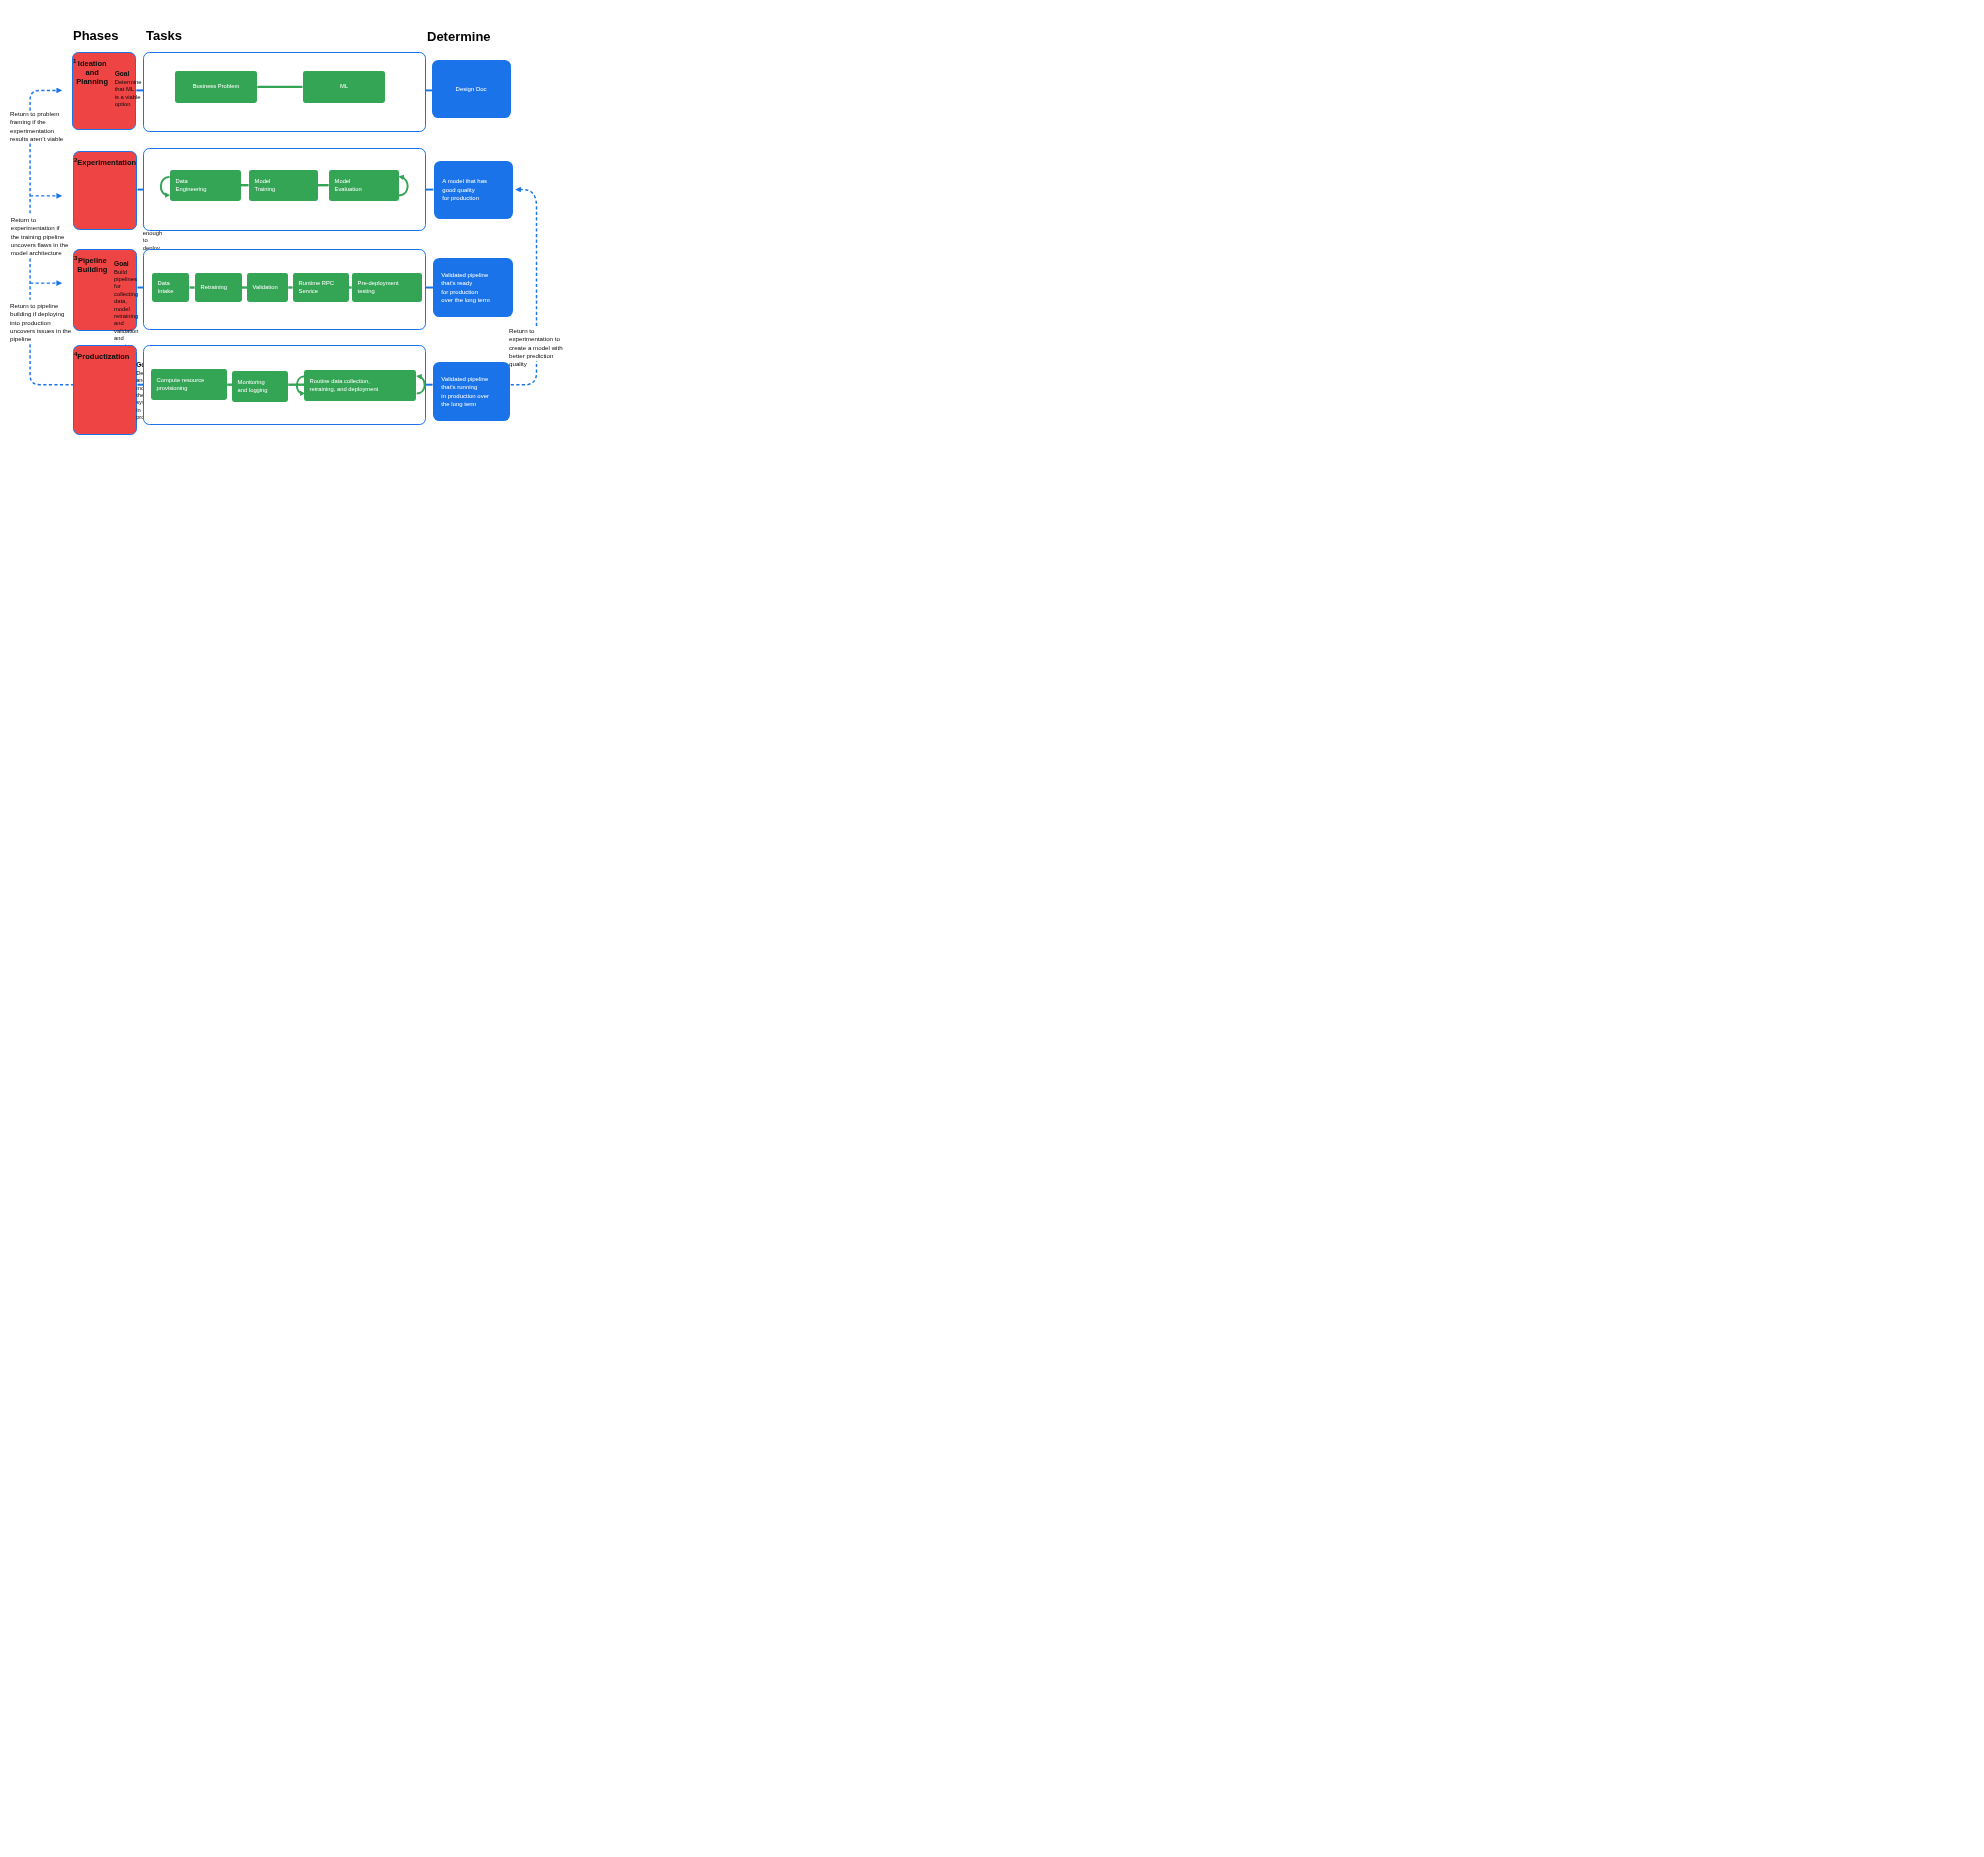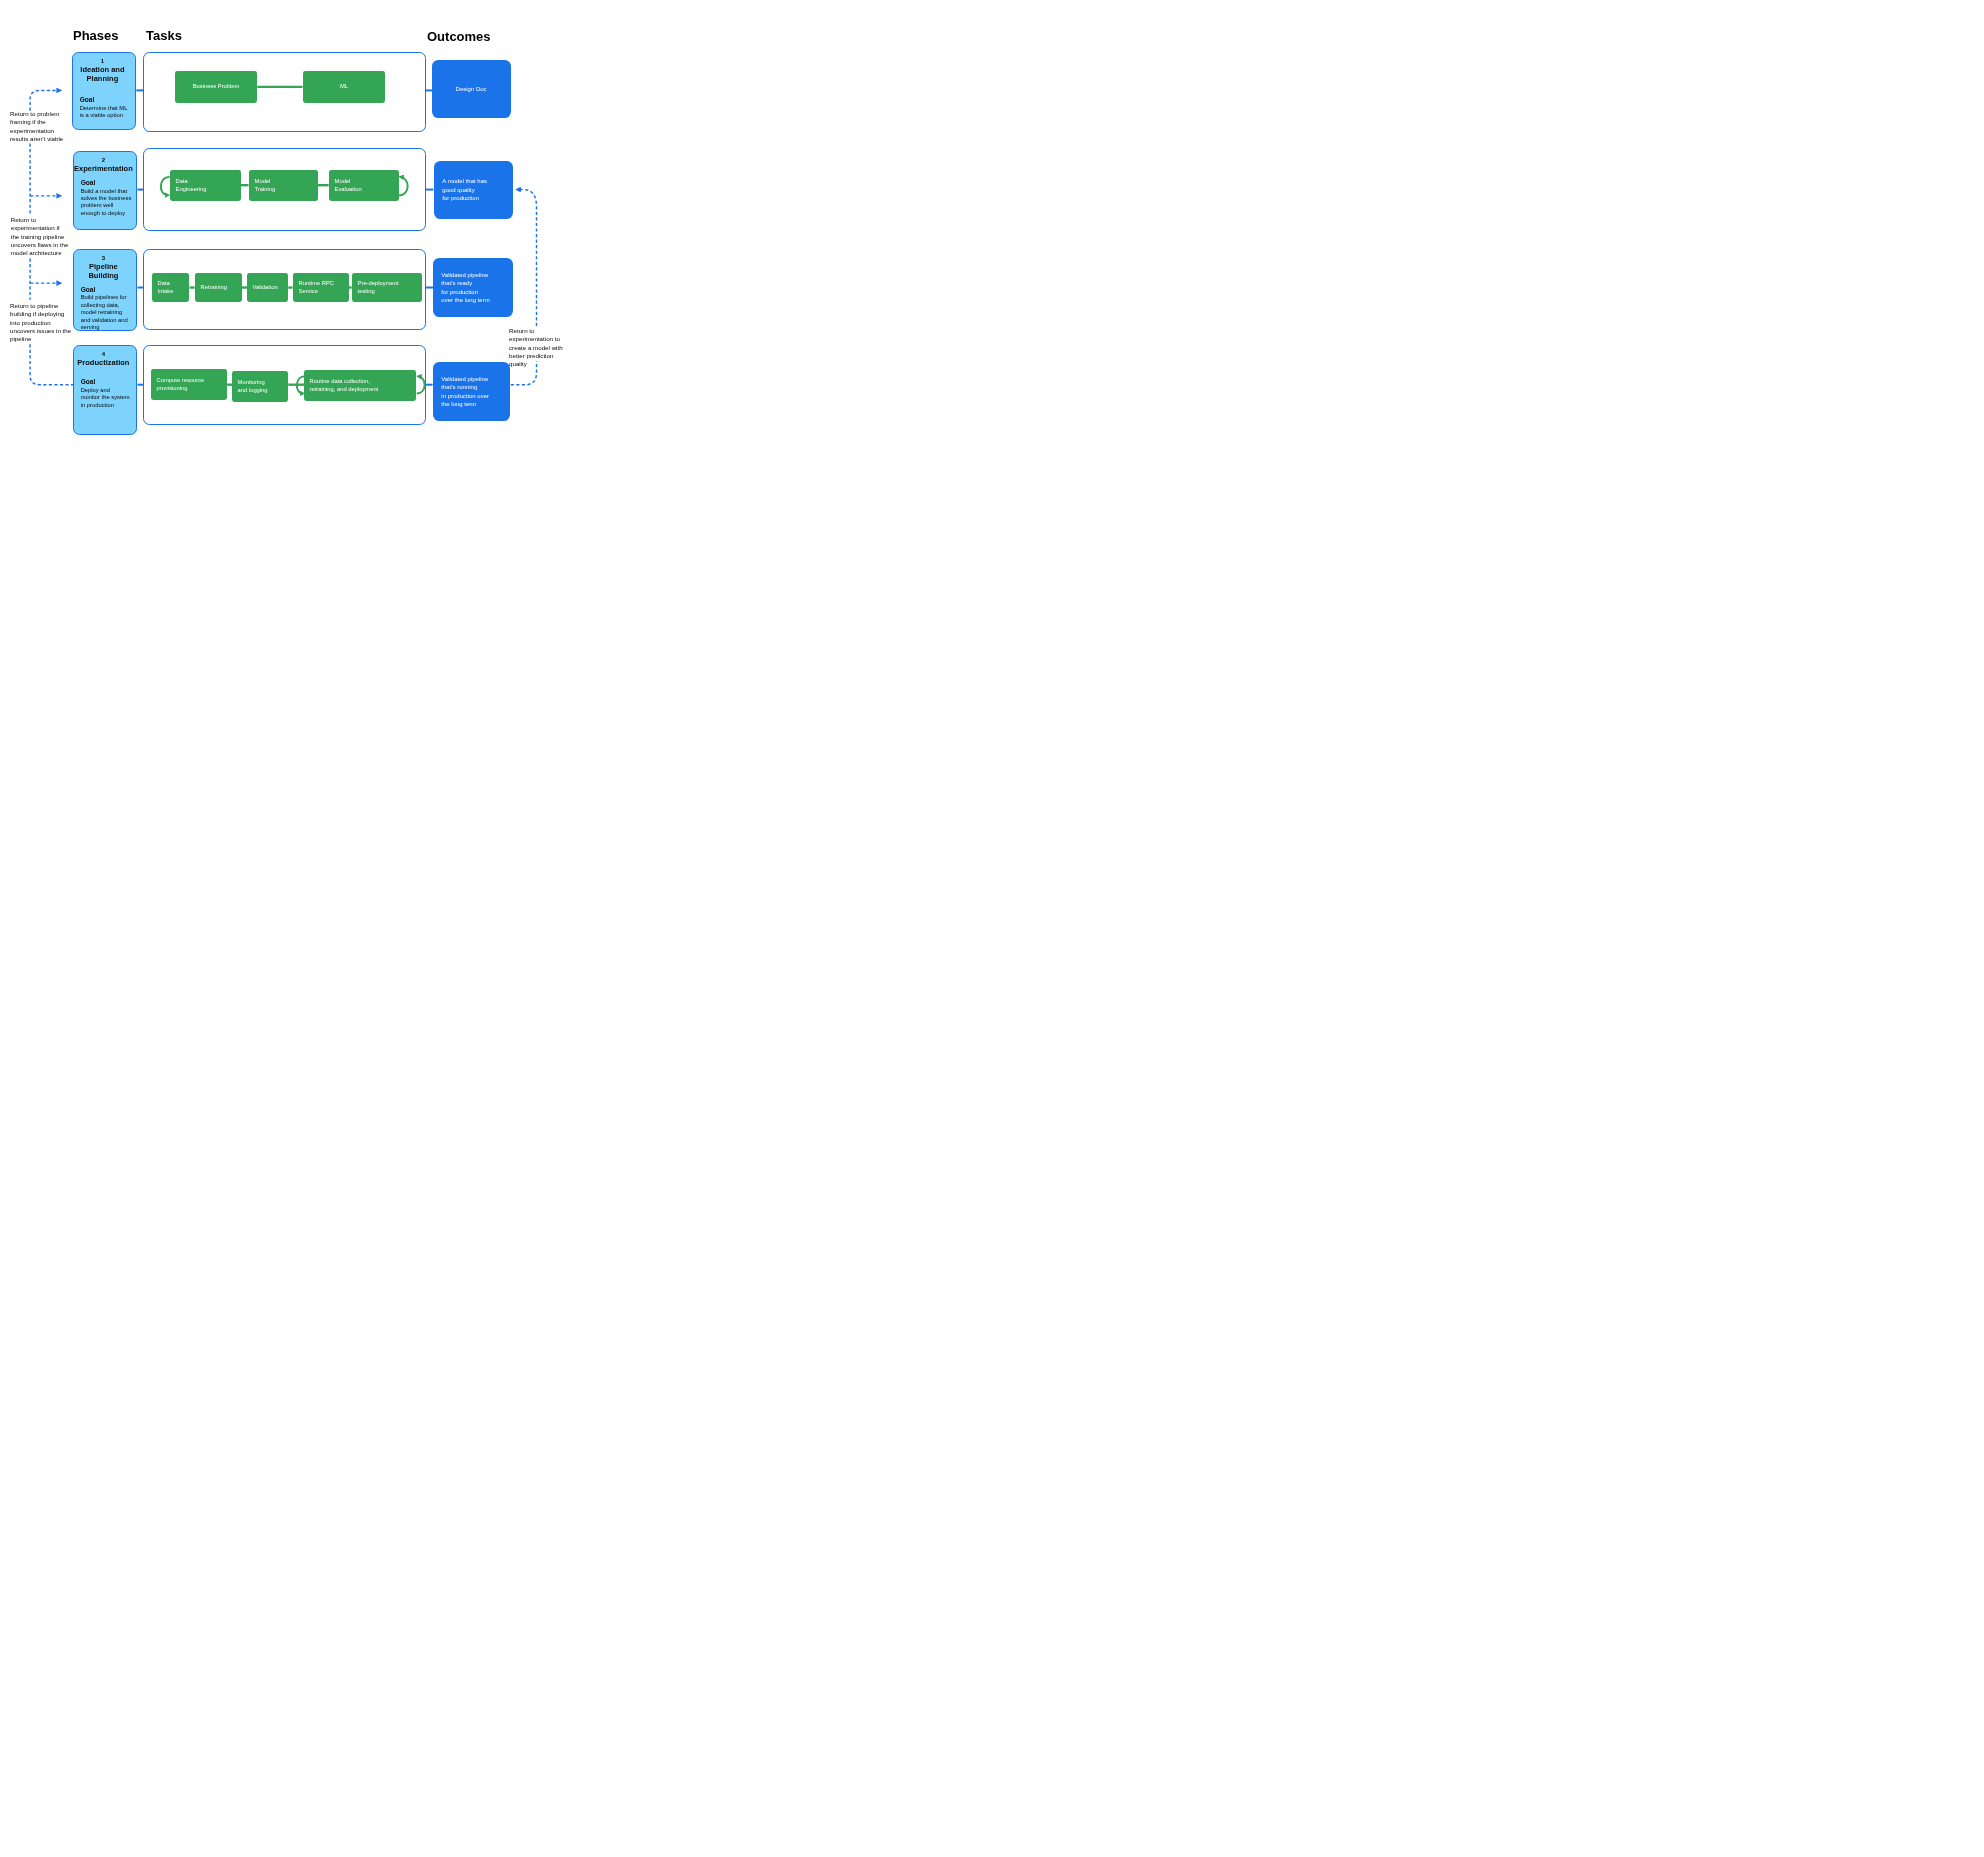--- a/index.html
+++ b/index.html
@@ -1,20 +1,20 @@
 <!DOCTYPE html>
 <html style="font-size:6.4px"><head>
 <meta charset="utf-8">
 <style>
   html,body{margin:0;padding:0;background:#fff;font-family:"Liberation Sans",sans-serif;color:#0b0b0b;}
   .canvas{position:relative;width:563px;height:464px;background:#fff;overflow:hidden;}
   .overlay{position:absolute;left:0;top:0;z-index:5;pointer-events:none;}
   .hdr{position:absolute;z-index:2;font-size:13px;font-weight:bold;color:#000;}
-  .phase{position:absolute;z-index:2;box-sizing:border-box;width:64px;background:#7dd3fc;
-         border:1.4px solid #1A73E8;border-radius:6.4px;display:flex;flex-direction:column;
+  .phase{position:absolute;z-index:2;box-sizing:border-box;width:64px;background:#ef4444;
+         border:1.4px solid #1A73E8;border-radius:6.4px;display:flex;flex-direction:row;
          padding:4.8px 3.2px 3.2px 0;}
   .phase-num{font-size:6px;font-weight:bold;text-align:center;}
   .phase-title{font-size:7.5px;font-weight:bold;text-align:center;line-height:1.16;margin-top:2.4px;}
   .goal{margin-top:5.2px;padding-left:6.7px;}
   .goal.g1{margin-top:12.7px;}
   .goal.g4{margin-top:10.3px;}
   .goal-label{font-size:6.6px;font-weight:bold;}
   .goal-text{font-size:5.8px;line-height:1.28;margin-top:1.6px;}
   .tasks-box{position:absolute;z-index:2;box-sizing:border-box;left:143px;width:283px;background:#fff;
              border:1.4px solid #1A73E8;border-radius:6.4px;}
@@ -81,21 +81,21 @@
       <path d="M75 652 V756"></path>
       <path d="M75 714 H150" marker-end="url(#arrB)"></path>
       <path d="M75 868 V946 Q75 970 99 970 H186"></path>
       <path d="M1287 970 H1329 Q1352 966 1352 940 V910"></path>
       <path d="M1352 822 V521 Q1352 478 1318 478 H1304" marker-end="url(#arrB)"></path>
     </g>
   </svg>
 
   <div class="hdr" style="left:73px;top:28px;">Phases</div>
   <div class="hdr" style="left:146px;top:28px;">Tasks</div>
-  <div class="hdr" style="left:427px;top:29px;">Outcomes</div>
+  <div class="hdr" style="left:427px;top:29px;">Determine</div>
 
   <div class="phase" style="left:72px;top:52px;height:78px;">
     <div class="phase-num">1</div>
     <div class="phase-title">
         <span class="ln">Ideation and</span>
         <span class="ln">Planning</span>
       </div>
     <div class="goal g1">
       <div class="goal-label">Goal</div>
       <div class="goal-text">

